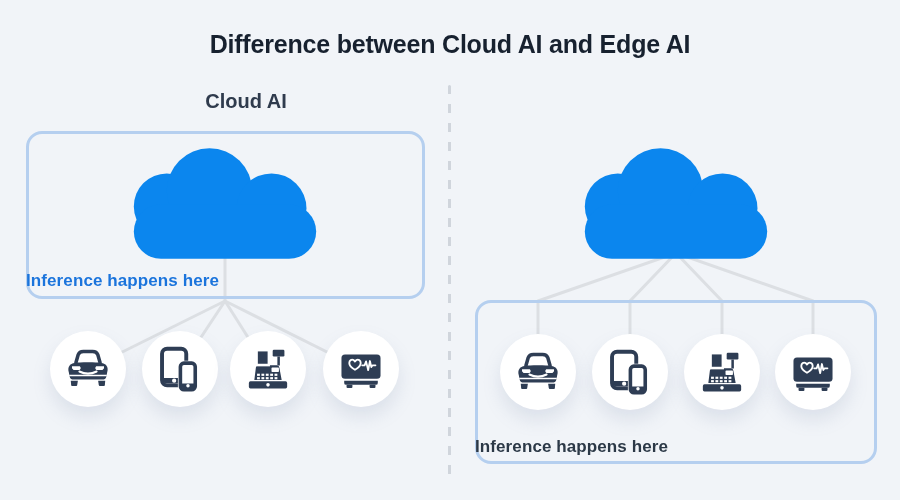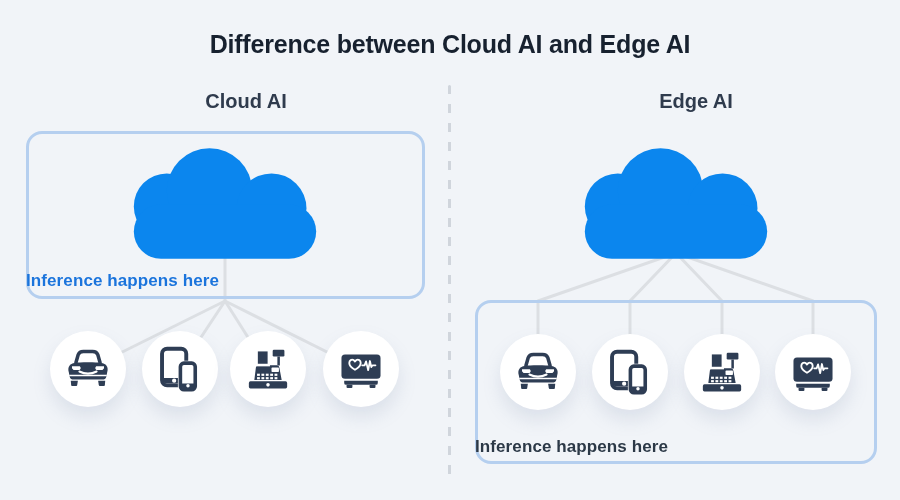--- a/index.html
+++ b/index.html
@@ -169,21 +169,20 @@
     <svg viewBox="0 0 64 64">
         <use href="#icon-register"></use>
       </svg>
   </div>
   <div class="device-circle" style="left:323px;top:331px;">
     <svg viewBox="0 0 64 64">
         <use href="#icon-monitor"></use>
       </svg>
   </div>
 
-  <div class="panel-heading heading-right">Edge AI</div>
 
   <svg class="cloud cloud-right" viewBox="0 0 200 120">
     <use href="#icon-cloud"></use>
   </svg>
 
   <div class="frame-box box-right"></div>
 
   <div class="caption caption-right">Inference happens here</div>
 
   <div class="device-circle" style="left:500px;top:334px;">

